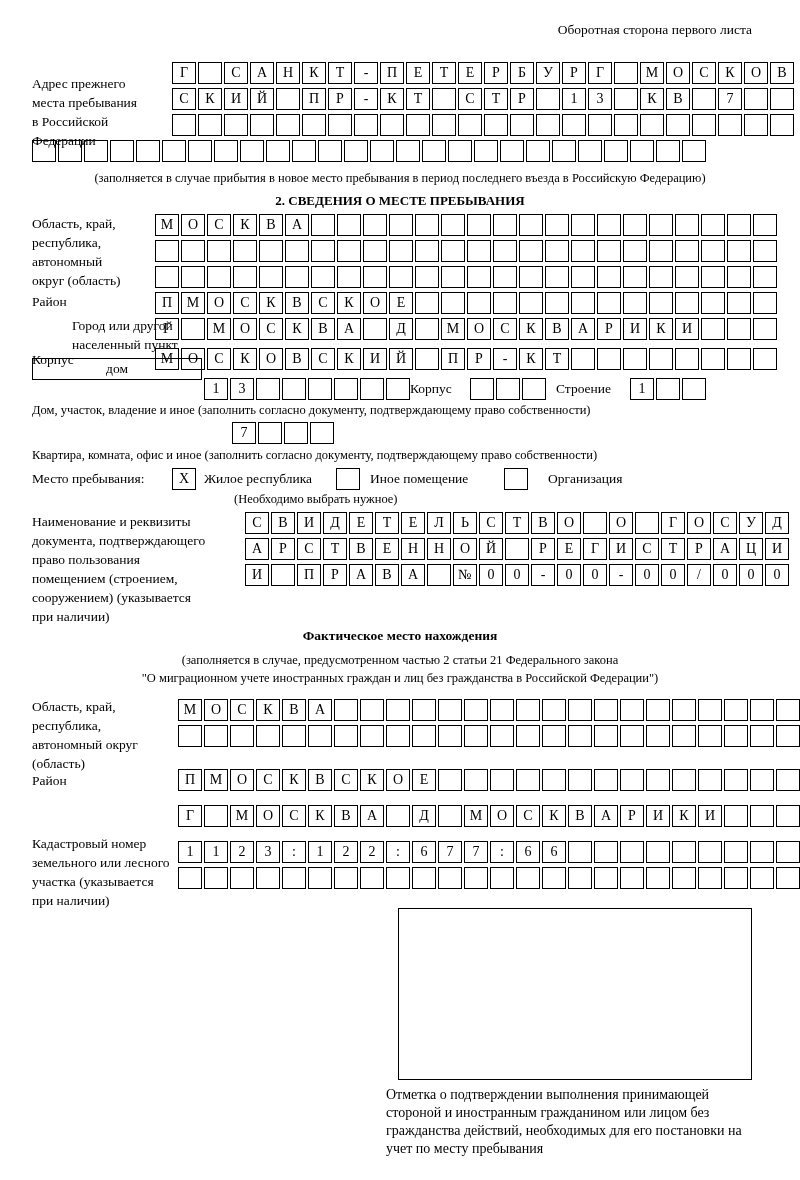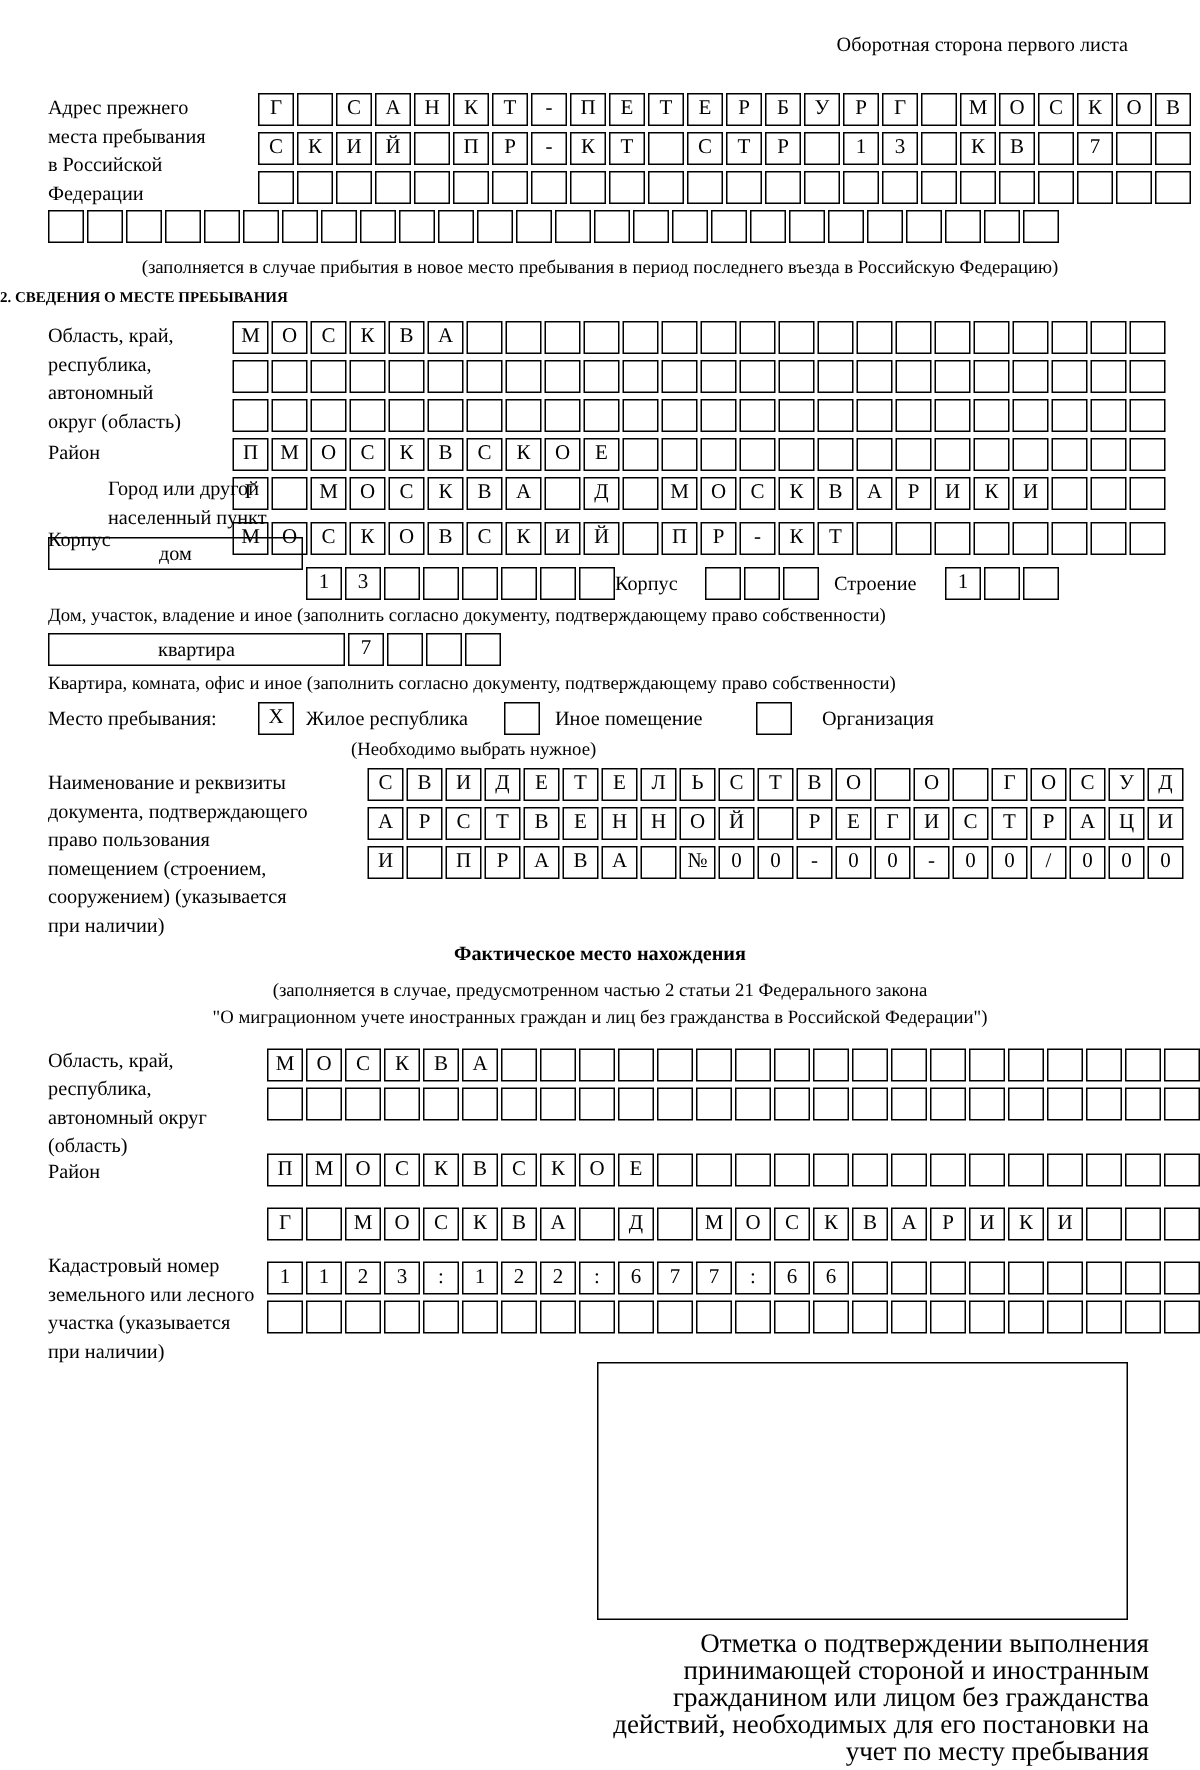--- a/index.html
+++ b/index.html
@@ -40,21 +40,22 @@
   .center-note {
     position: absolute;
     width: 100%;
     text-align: center;
     font-size: 12.5px;
     line-height: 17px;
   }
   .section-title {
     position: absolute;
     width: 100%;
-    font-size: 10px;
+    text-align: center;
+    font-size: 13px;
     font-weight: bold;
   }
   .bold-center {
     position: absolute;
     width: 100%;
     text-align: center;
     font-size: 13.5px;
     font-weight: bold;
   }
   
@@ -98,34 +99,34 @@
     font-size: 14px;
     line-height: 20px;
   }
   .bigbox {
     position: absolute;
     border: 1px solid #000;
     box-sizing: border-box;
   }
   .footnote {
     position: absolute;
-    text-align: right;
-    font-size: 18px;
+    text-align: left;
+    font-size: 14px;
     line-height: 18px;
     width: 380px;
   }
 </style>
 </head>
 <body>
 
 <div class="page">
 
   <div class="hdr-right">Оборотная сторона первого листа</div>
 
-  <div class="lbl" style="left:32px; top:62px; width:140px;">Адрес прежнего
+  <div class="lbl" style="left:32px; top:74px; width:140px;">Адрес прежнего
 места пребывания
 в Российской
 Федерации</div>
 
   <div class="cells" id="prev-row-0" style="left:172px; top:62px;">
       <div class="cell">Г</div>
       <div class="cell blank"></div>
       <div class="cell">С</div>
       <div class="cell">А</div>
       <div class="cell">Н</div>
@@ -421,21 +422,20 @@
     </div>
   <div class="inline-text" style="left:556px; top:378px;">Строение</div>
   <div class="cells" id="s2-stroenie" style="left:630px; top:378px;">
       <div class="cell">1</div>
       <div class="cell blank"></div>
       <div class="cell blank"></div>
     </div>
 
   <div class="lbl-sm" style="left:32px; top:402px;">Дом, участок, владение и иное (заполнить согласно документу, подтверждающему право собственности)</div>
 
-  <div class="box-label" style="left:32px; top:422px; width:198px;">квартира</div>
   <div class="cells" id="s2-flat" style="left:232px; top:422px;">
       <div class="cell">7</div>
       <div class="cell blank"></div>
       <div class="cell blank"></div>
       <div class="cell blank"></div>
     </div>
   <div class="lbl-sm" style="left:32px; top:447px;">Квартира, комната, офис и иное (заполнить согласно документу, подтверждающему право собственности)</div>
 
   <div class="inline-text" style="left:32px; top:468px;">Место пребывания:</div>
   <div class="checkbox" style="left:172px; top:468px;">X</div>

